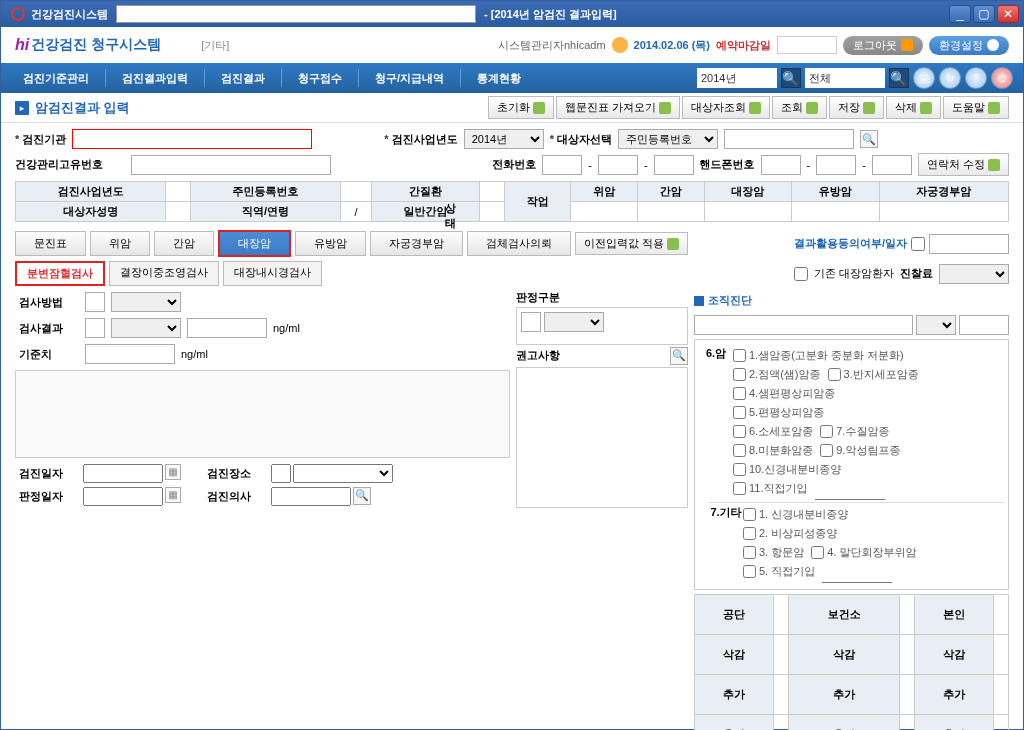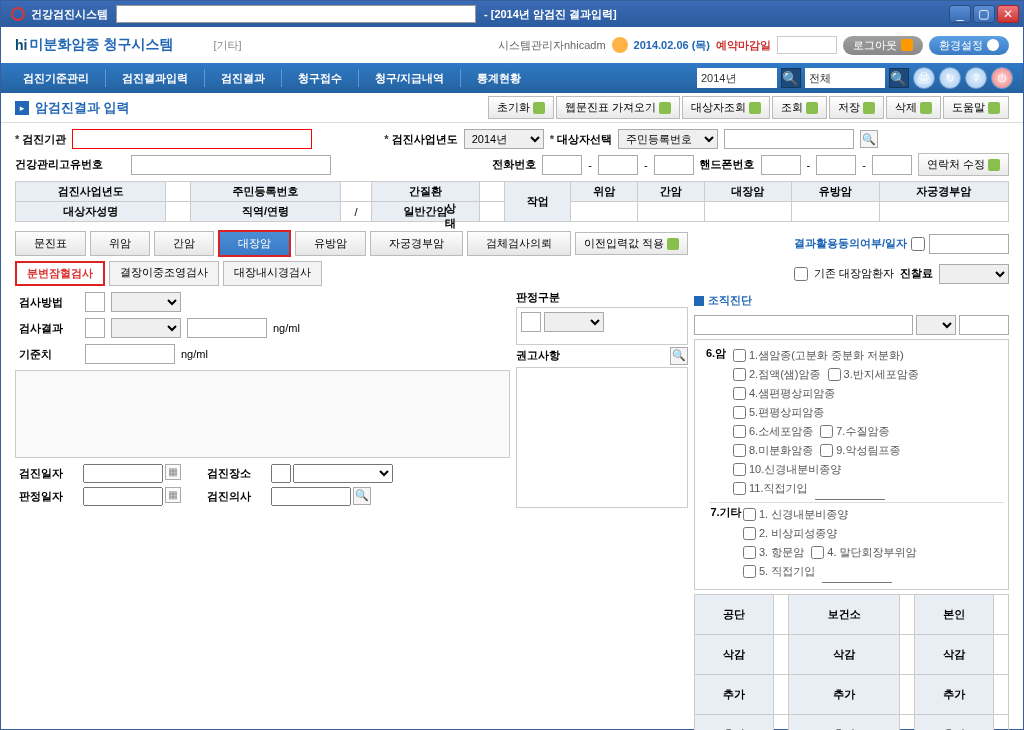--- a/index.html
+++ b/index.html
@@ -9,21 +9,21 @@
 .titlebar .app-icon { width: 14px; height: 14px; border-radius: 50%; border: 2px solid #d33; margin: 0 6px; }
 .titlebar .app-name { font-weight: bold; }
 .titlebar input.titlebar-path { flex: 0 0 360px; margin: 0 8px; height: 18px; background: #fff; border: 1px solid #999; font-size: 11px; padding: 0 4px; }
 .titlebar .route { font-weight: bold; }
 .titlebar .spacer { flex: 1; }
 .titlebar .win-btns { display: flex; gap: 2px; }
 .titlebar .win-btn { width: 22px; height: 18px; background: linear-gradient(#5b8fd5, #3a6bb5); border: 1px solid #2a4d82; color: #fff; display: flex; align-items: center; justify-content: center; border-radius: 3px; cursor: pointer; font-size: 12px; }
 .titlebar .win-btn.close { background: linear-gradient(#e77, #c33); border-color: #a22; }
 
 .logo-row { height: 36px; display: flex; align-items: center; padding: 0 14px; }
-.logo-row .logo-hi { color: #0c4a6e; font-weight: bold; font-size: 14px; }
+.logo-row .logo-hi { color: #a21caf; font-weight: bold; font-size: 16px; font-style: italic; }
 .logo-row .logo-system { color: #2267b5; font-weight: bold; font-size: 14px; margin-left: 2px; }
 .logo-row .logo-sub { color: #888; margin-left: 40px; }
 .logo-row .right { margin-left: auto; display: flex; align-items: center; gap: 6px; }
 .logo-row .admin-label { color: #666; }
 .logo-row .user-icon { width: 16px; height: 16px; background: #ffb347; border-radius: 50%; display: inline-block; }
 .logo-row .date { color: #2267b5; font-weight: bold; }
 .logo-row .deadline-label { color: #c33; font-weight: bold; }
 .logo-row .mini-input { width: 60px; height: 18px; border: 1px solid #ccc; }
 .btn-capsule { display: inline-flex; align-items: center; gap: 4px; border-radius: 10px; padding: 2px 10px; color: #fff; font-size: 11px; cursor: pointer; }
 .btn-capsule.logout { background: linear-gradient(#a0a0a0, #888); }
@@ -114,21 +114,21 @@
     <span class="spacer"></span>
     <div class="win-btns">
       <div class="win-btn">_</div>
       <div class="win-btn">▢</div>
       <div class="win-btn close">✕</div>
     </div>
   </div>
 
   <div class="logo-row">
     <span class="logo-hi">hi</span>
-    <span class="logo-system"> 미분화암종</span>
+    <span class="logo-system"> 건강검진</span>
     <span class="logo-system" style="margin-left:4px;">청구시스템</span>
     <span class="logo-sub">[기타]</span>
     <div class="right">
       <span class="admin-label"><span>시스템관리자</span><span>nhicadm</span></span>
       <span class="user-icon"></span>
       <span class="date">2014.02.06 (목)</span>
       <span class="deadline-label">예약마감일</span>
       <input class="mini-input" type="text" style="">
       <span class="btn-capsule logout">
           <span>로그아웃</span>

